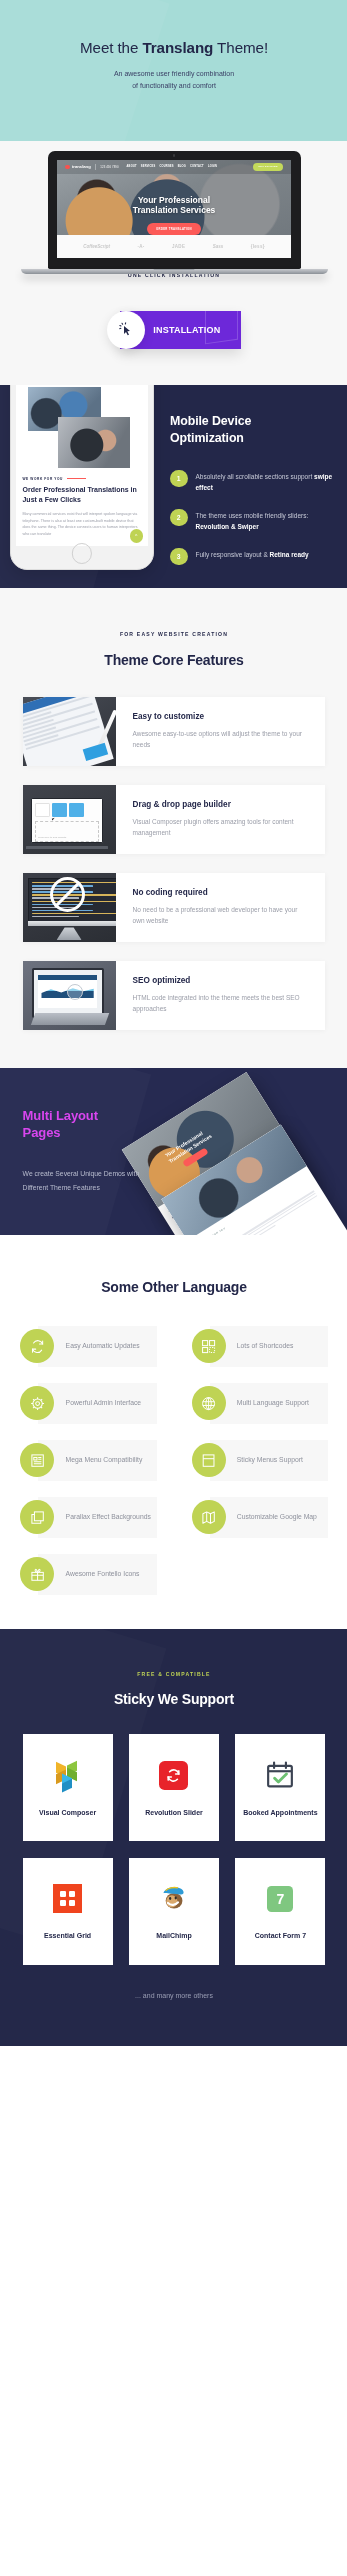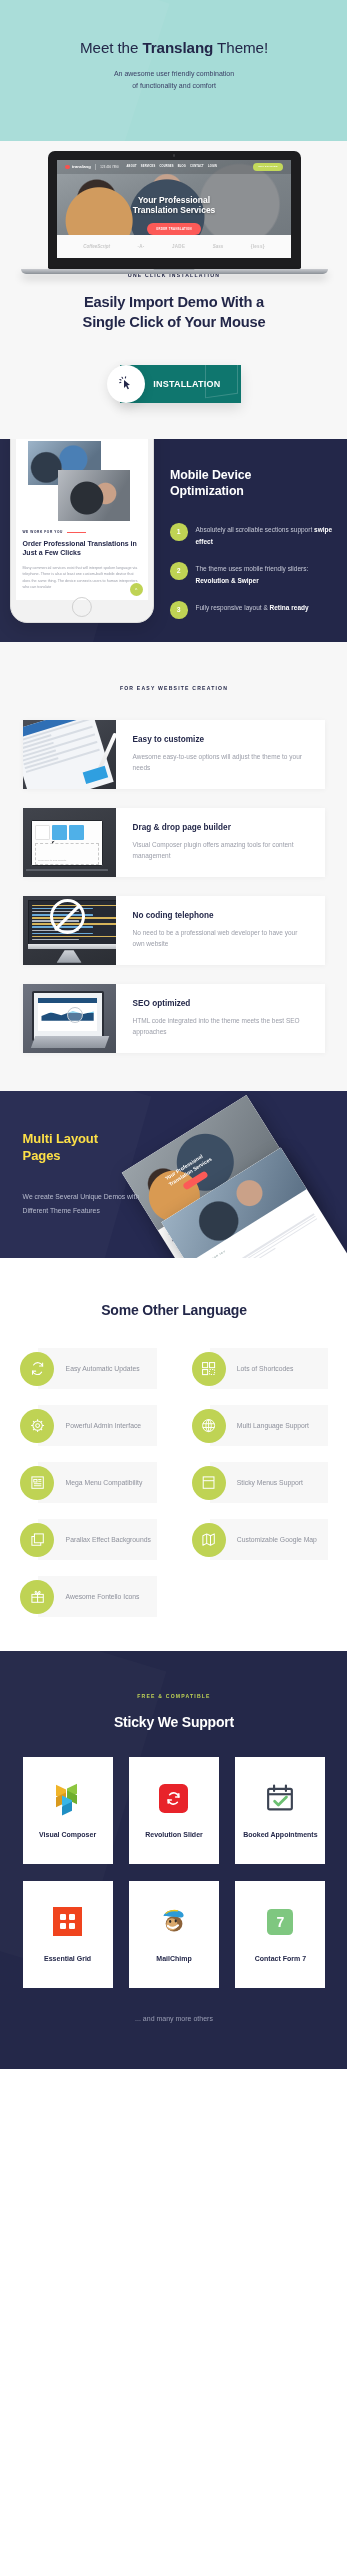--- a/index.html
+++ b/index.html
@@ -154,21 +154,21 @@
     display:inline-flex; align-items:center;
     height:38px;
   }
   .cursor-circle{
     width:38px; height:38px; border-radius:50%;
     background:#fff; box-shadow:0 3.4px 10.2px rgba(0,0,0,.10);
     display:flex; align-items:center; justify-content:center;
     position:relative; z-index:3;
   }
   .install-bar{
-    background:#0f766e; color:#fff;
+    background:#6d28d9; color:#fff;
     font-size:9px; font-weight:700; letter-spacing:0.2px;
     padding:0 20.3px 0 33px; height:38px;
     margin-left:-25px;
     display:flex; align-items:center;
     position:relative; z-index:2;
     box-shadow:0 5.6px 12.4px rgba(0,0,0,.12);
     overflow:hidden;
   }
   .install-bar:after{
     content:""; position:absolute; right:3.4px; top:-10.2px;
@@ -306,21 +306,21 @@
     position:relative;
     min-height:167px;
     overflow:hidden;
   }
   .multi:before{
     content:""; position:absolute; left:-51px; top:-22.6px;
     width:169px; height:265px; background:rgba(255,255,255,.022);
     transform:rotate(16deg);
   }
   .multi-copy{ position:absolute; left:22.6px; top:39px; width:130px; z-index:3;}
-  .multi-copy h2{ color:#fde047; font-size:13px; font-weight:700; line-height:1.32; letter-spacing:-0.1px;}
+  .multi-copy h2{ color:#d946ef; font-size:13px; font-weight:700; line-height:1.32; letter-spacing:-0.1px;}
   .multi-copy p{ margin-top:26px; color:#b9bdcf; font-size:6.8px; line-height:1.95;}
   .multi-shots{ position:absolute; right:-22.6px; top:16px; width:237px; height:169px; z-index:2;}
   .shot{
     position:absolute; background:#fff;
     box-shadow:0 8px 19px rgba(0,0,0,.3);
     transform:rotate(-32deg);
     overflow:hidden;
   }
   .shot-a{ left:11.3px; top:17px; width:147px; height:130px;}
   .shot-b{ left:51px; top:68px; width:141px; height:130px;}
@@ -488,24 +488,20 @@
         <div class="laptop-hinge"></div>
       </div>
       <div class="laptop-base">
         <div class="laptop-notch"></div>
       </div>
     </div>
   </div>
 
   <section class="install" style="padding-top:131px;">
     <div class="eyebrow">ONE CLICK INSTALLATION</div>
-    <h2>
-      <span>Easily Import Demo With a</span><br>
-      <span>Single Click of Your Mouse</span>
-    </h2>
     <div class="install-btn-row">
       <div class="install-btn">
         <div class="cursor-circle">
           <svg viewBox="0 0 24 24" width="16" height="16" fill="none" stroke="#232749" stroke-width="1.6">
             <path d="M9 6 L9 18 L12 15 L14.5 20 L16.5 19 L14 14 L18 13.5 Z" fill="#232749" stroke="none"></path>
             <path d="M7 3.5 L6 1.8 M11 3 L11.5 1.2 M4.5 6 L2.8 5.2 M4.3 9.5 L2.5 10" stroke-linecap="round"></path>
           </svg>
         </div>
         <div class="install-bar">INSTALLATION</div>
       </div>
@@ -546,20 +542,21 @@
         <div class="feat-item">
           <div class="feat-num">3</div>
           <div class="feat-txt"><span>Fully responsive layout &amp; </span><b>Retina ready</b></div>
         </div>
       </div>
     </div>
   </section>
 
   <section class="core">
     <div class="eyebrow">FOR EASY WEBSITE CREATION</div>
+    <h2>Theme Core Features</h2>
 
     <div class="core-list">
 
       <div class="core-card">
         <div class="core-thumb thumb-customize">
           <div class="tc-panel">
             <div class="tc-head"></div>
             <div class="tc-rows">
               <i class="tc-row"></i>
                 <i class="tc-row s"></i>
@@ -616,21 +613,21 @@
                 <i></i>
                 <i></i>
                 <i></i>
               </div>
           </div>
           <i class="nc-bar"></i>
           <i class="nc-stand"></i>
           <i class="nc-ban"></i>
         </div>
         <div class="core-body">
-          <h3>No coding telephone</h3>
+          <h3>No coding required</h3>
           <p>No need to be a professional web developer to have your own website</p>
         </div>
       </div>
 
       <div class="core-card">
         <div class="core-thumb thumb-seo">
           <div class="seo-tab">
             <div class="seo-doc">
                 <div class="seo-wave"></div>
               </div>

